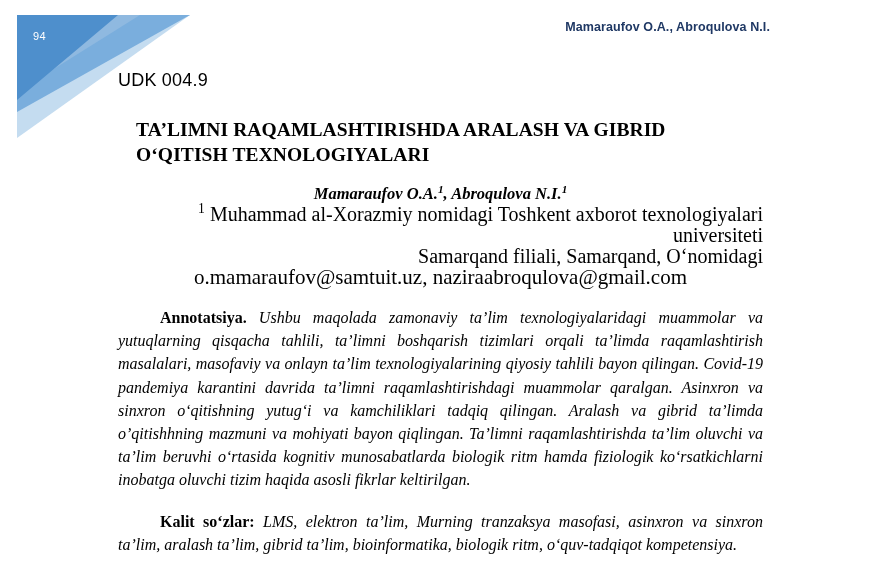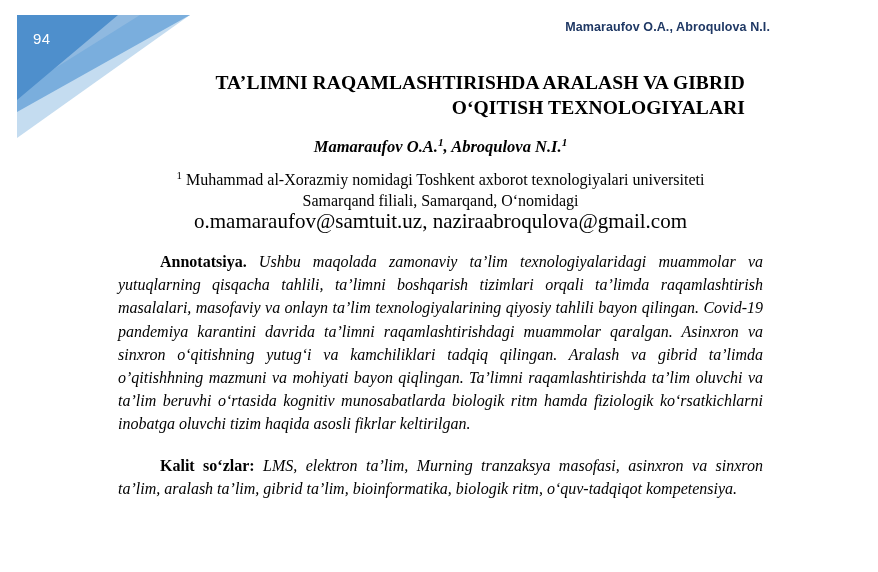--- a/index.html
+++ b/index.html
@@ -23,21 +23,21 @@
     width: 230px;
     height: 150px;
     pointer-events: none;
   }
   #page-number {
     position: absolute;
     left: 33px;
     top: 30px;
     color: #ffffff;
     font-family: "Liberation Sans", sans-serif;
-    font-size: 15px;
+    font-size: 11px;
     letter-spacing: 0.3px;
   }
 
   
   #running-header {
     position: absolute;
     right: 108px;
     top: 20px;
     color: #1f3864;
     font-family: "Liberation Sans", sans-serif;
@@ -57,41 +57,41 @@
 
   #udk-line {
     font-family: "Liberation Sans", sans-serif;
     font-size: 18px;
     color: #000000;
     margin: 0 0 26px 0;
     letter-spacing: 0.2px;
   }
 
   #article-title {
-    text-align: right;
+    text-align: left;
     font-family: "Liberation Serif", serif;
     font-weight: bold;
     font-size: 19.5px;
     line-height: 25px;
     margin: 0 0 16px 0;
     padding: 0 18px;
     letter-spacing: 0.1px;
   }
 
   .authors-line {
     text-align: center;
     font-style: italic;
     font-weight: bold;
     font-size: 16.5px;
     line-height: 21px;
-    margin: 12px;
+    margin: 0;
   }
   .affiliation-line {
-    text-align: center;
-    font-size: 16px;
+    text-align: right;
+    font-size: 20px;
     line-height: 21px;
     margin: 0;
   }
   .email-line {
     text-align: center;
     font-size: 21px;
     line-height: 21px;
     margin: 0 0 18px 0;
   }
   sup {
@@ -136,20 +136,21 @@
   <polygon points="17,15 140,15 17,92" fill="#8fb9e0"></polygon>
   <polygon points="17,15 118,15 17,100" fill="#4e8fcc"></polygon>
 </svg>
 
 <div id="page-number">94</div>
 
 <div id="running-header">Mamaraufov O.A., Abroqulova N.I.</div>
 
 <div id="content">
 
+  <div id="udk-line">UDK 004.9</div>
 
   <h1 id="article-title">TA’LIMNI RAQAMLASHTIRISHDA ARALASH VA GIBRID O‘QITISH TEXNOLOGIYALARI</h1>
 
   <p class="authors-line"><span>Mamaraufov O.A.</span><sup>1</sup><span>, Abroqulova N.I.</span><sup>1</sup></p>
 
   <p class="affiliation-line"><sup>1</sup> <span>Muhammad al-Xorazmiy nomidagi Toshkent axborot texnologiyalari universiteti</span></p>
 
   <p class="affiliation-line">Samarqand filiali, Samarqand, O‘nomidagi</p>
 
   <p class="email-line">o.mamaraufov@samtuit.uz, naziraabroqulova@gmail.com</p>

